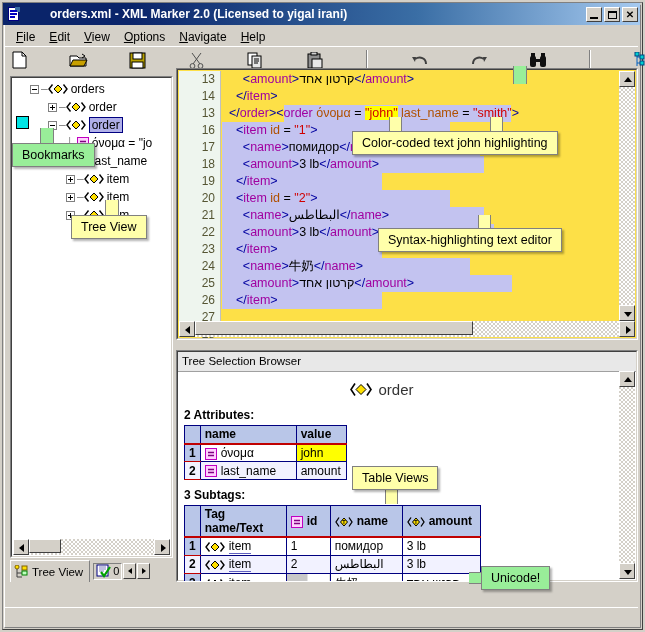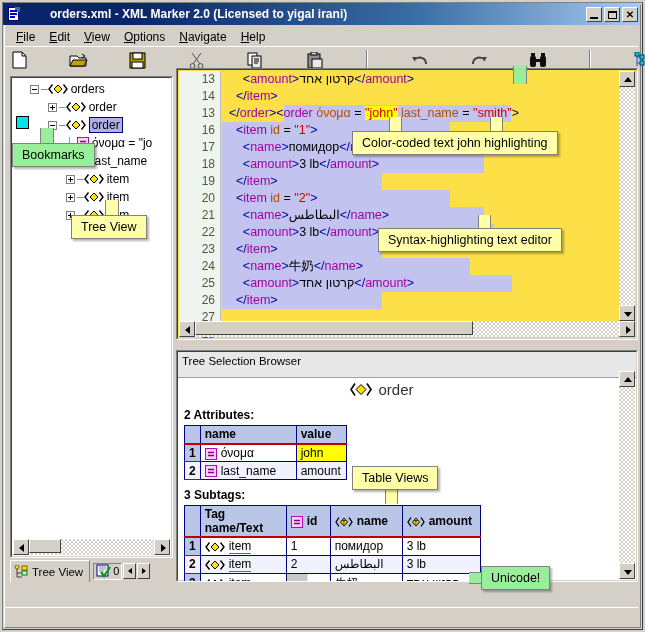--- a/index.html
+++ b/index.html
@@ -297,21 +297,21 @@
     border: 1px solid #808080;
     border-right-color:#ffffff;border-bottom-color:#ffffff;
     overflow:hidden;
   }
   .tsb-in{
     position:absolute;left:0;top:0;right:0;bottom:0;
     border:1px solid #404040;border-right-color:#d4d0c8;border-bottom-color:#d4d0c8;
     background:#fff;
   }
   .tsb-header {
-    height: 26px; background:#e8e8e8;
+    height: 20px; background:#e8e8e8;
     border-bottom:1px solid #a0a0a0;
     font-size:11.5px; color:#000; padding-left:4px; line-height:18px;
   }
   .tsb-body{ position:absolute; left:0; top:19px; right:16px; bottom:0; padding:4px 0 0 6px; }
   .tsb-title {
     text-align:center; font-size:15px; color:#333; margin: 6px 0 10px 0;
     display:flex; align-items:center; justify-content:center; gap:6px;
     padding-right: 40px;
   }
   .tsb-sectlabel { font-size:12px; font-weight:bold; color:#000; margin: 2px 0 3px 0; }

